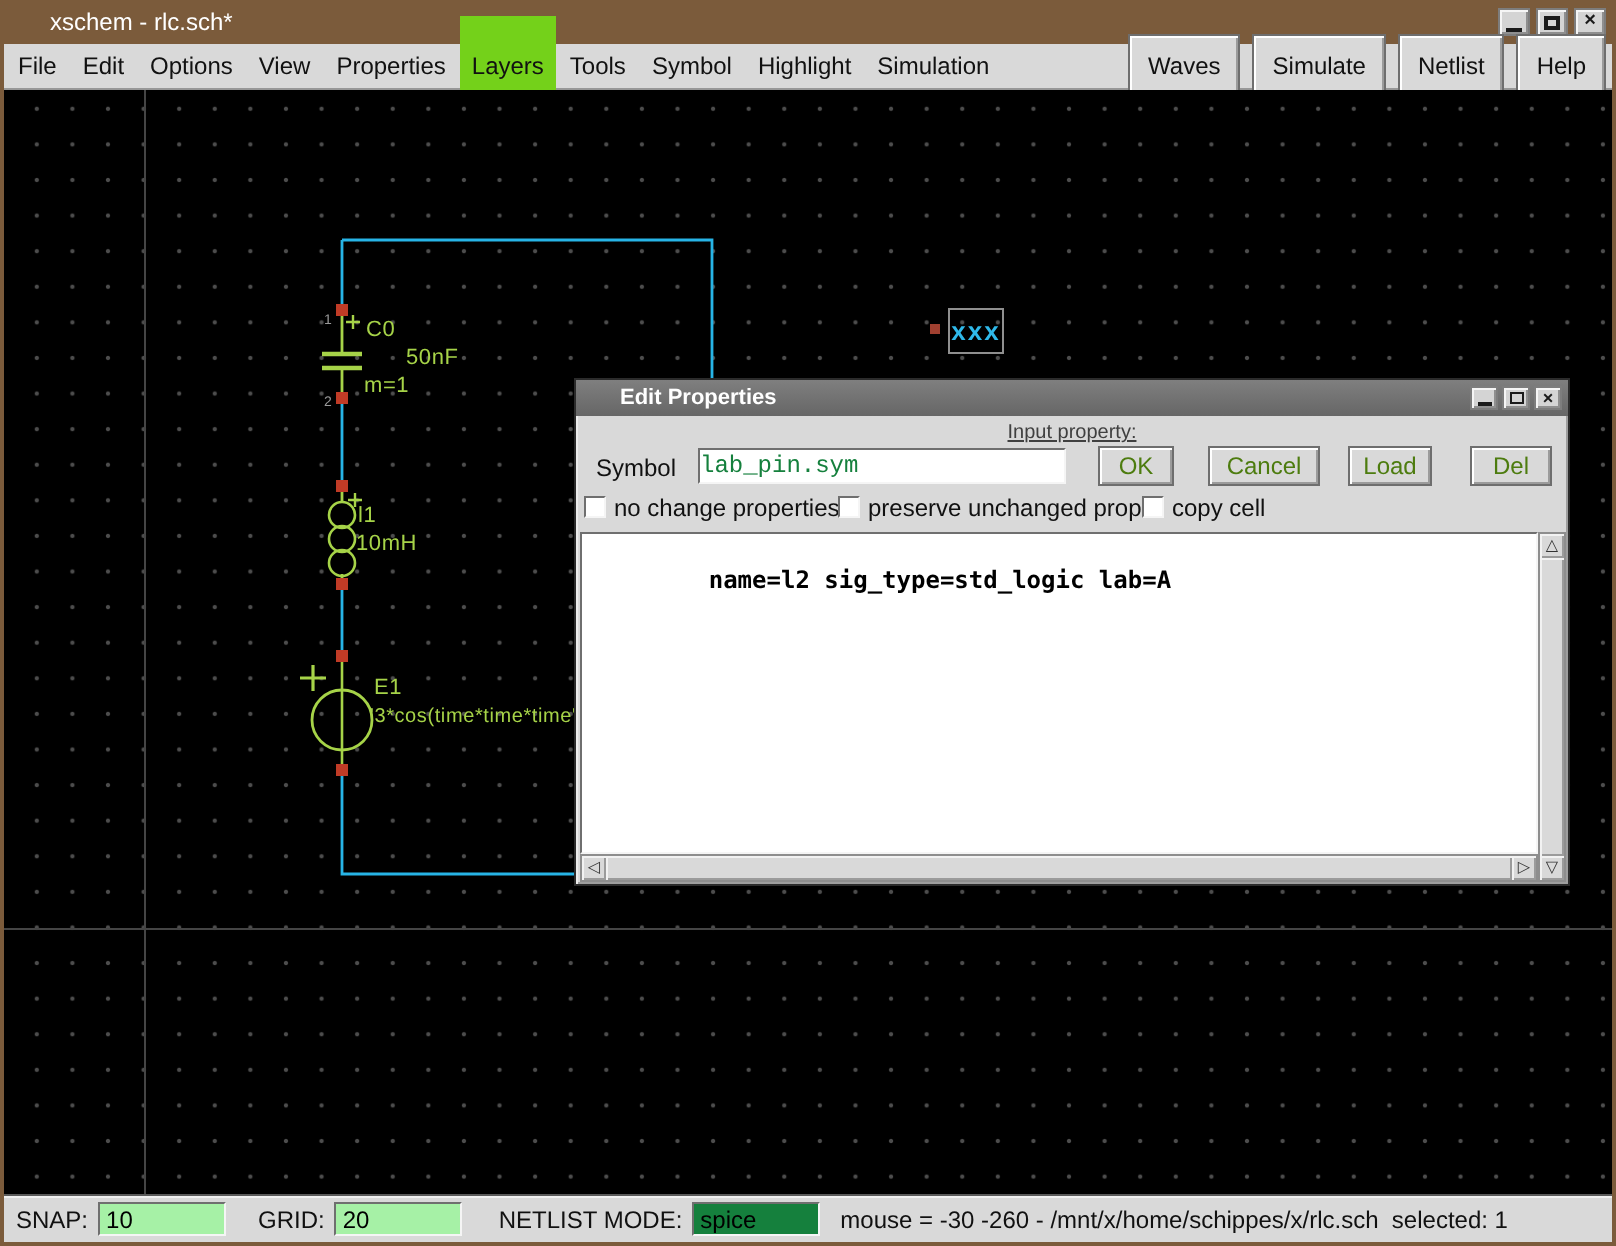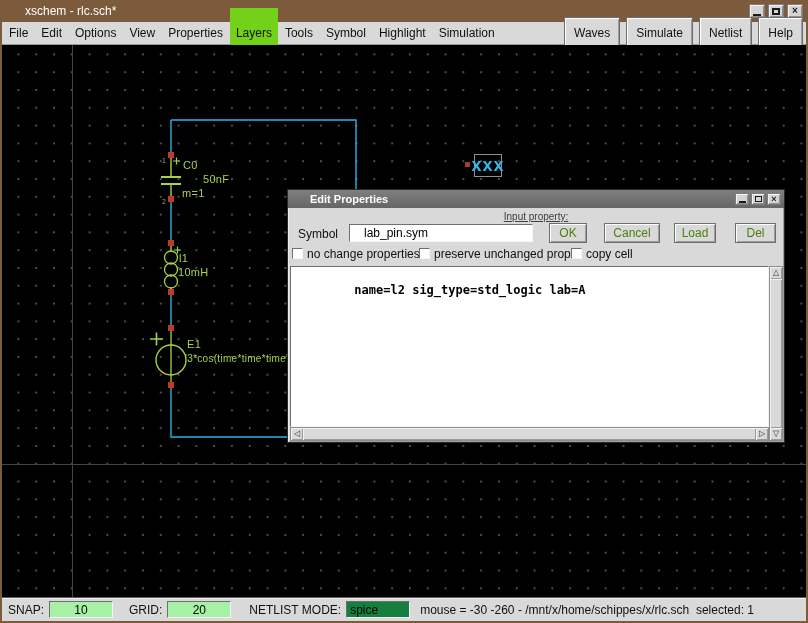--- a/index.html
+++ b/index.html
@@ -32,40 +32,40 @@
   .canvas { position:absolute; top:45px; left:2px; width:804px; height:552px; background-color:#000;
             background-image:radial-gradient(circle, #4d4d4d 0.8px, transparent 1.3px);
             background-size:17.8px 17.8px; background-position:7.5px 0.5px; overflow:hidden; }
   .axis-v { position:absolute; left:70px; top:0; width:1px; height:100%; background:#454545; }
   .axis-h { position:absolute; top:419px; left:0; width:100%; height:1px; background:#454545; }
   .canvas svg { position:absolute; left:0; top:0; }
   .sch-label { position:absolute; color:#a6d348; font-size:11px; letter-spacing:0.3px; white-space:pre; }
   .pin-num { position:absolute; color:#9a9a9a; font-size:7px; }
   .xxx-box { position:absolute; left:472px; top:109px; width:28px; height:23px; border:1px solid #8f8f8f;
              display:flex; align-items:center; justify-content:center;
-             color:#2fb9ea; font-size:18px; font-weight:bold; letter-spacing:1px; }
+             color:#2fb9ea; font-size:13px; font-weight:bold; letter-spacing:1px; }
 
   
   .dialog { position:absolute; left:287px; top:189px; width:498px; height:254px; background:#d9d9d9;
             border:1px solid #2b2b2b; box-shadow:inset 1px 1px 0 #ececec, inset -1px -1px 0 #9e9e9e; z-index:10; }
   .dlg-titlebar { position:relative; height:18px; background:linear-gradient(#7f7f7f,#666666);
                   display:flex; align-items:center; }
   .dlg-title { color:#ffffff; font-size:11px; font-weight:bold; margin-left:22px; }
   .dlg-btns { position:absolute; right:3px; top:3px; display:flex; gap:2px; }
   .dlg-btn { width:14px; height:12px; background:#d4d4d4; border:1px solid #7d7d7d;
              box-shadow:inset 1px 1px 0 #f5f5f5, inset -1px -1px 0 #8f8f8f;
              display:flex; align-items:center; justify-content:center; color:#1a1a1a;
              font-size:9px; font-weight:bold; line-height:1; }
   .dlg-btn .g-min { width:7px; height:2px; margin-top:6px; }
   .dlg-btn .g-max { width:7px; height:6px; border-width:1.5px; }
   .dlg-prompt { position:absolute; top:21px; left:0; width:100%; text-align:center; font-size:10px; color:#404040;text-decoration:underline; }
   .dlg-symlabel { position:absolute; left:10px; top:37px; font-size:12px; color:#111; }
   .tk-entry { position:absolute; background:#fff; border:1px solid;
               border-color:#6f6f6f #f5f5f5 #f5f5f5 #6f6f6f; font-size:12px;
-              font-family:Liberation Sans, sans-serif; padding:0 14px; color:#000000; outline:none; }
+              font-family:Liberation Mono, monospace; padding:0 0; color:#15803d; outline:none; }
   .sym-entry { left:61px; top:34px; width:184px; height:18px; }
   .tk-button { position:absolute; top:33px; height:20px; background:#d9d9d9; border:1px solid #6e6e6e;
                box-shadow:inset 1px 1px 0 #ffffff, inset -1px -1px 0 #9b9b9b;
                font-size:12px; font-family:"Liberation Sans",sans-serif; color:#4d7c0f; cursor:default; }
   .btn-ok { left:261px; width:38px; }
   .btn-cancel { left:316px; width:56px; }
   .btn-load { left:386px; width:42px; }
   .btn-del { left:447px; width:41px; }
   .checkrow { position:absolute; top:57px; left:0; width:100%; height:14px; font-size:12px; color:#111; }
   .cb { position:absolute; top:1px; width:11px; height:11px; background:#fff; border:1px solid;
@@ -87,21 +87,21 @@
   .sb-thumb { flex:1; background:#d9d9d9; box-shadow:inset 1px 1px 0 #f2f2f2, inset -1px -1px 0 #9b9b9b; }
 
   
   .statusbar { position:absolute; left:2px; top:597px; width:804px; height:24px; background:#d9d9d9;
                border-top:1px solid #5a5a5a; box-shadow:inset 0 1px 0 #f0f0f0;
                display:flex; align-items:center; font-size:12px; color:#111; }
   .sb-label { margin-left:6px; }
   .sb-entry { height:17px; border:1px solid; border-color:#6f6f6f #f5f5f5 #f5f5f5 #6f6f6f;
               font-size:12px; font-family:"Liberation Sans",sans-serif; padding:0 3px;
               margin-left:5px; outline:none; }
-  .sb-green { background:#a6f1a6; width:64px;text-align:center; }
+  .sb-green { background:#a6f1a6; width:64px; }
   .sb-grey { background:#15803d; width:64px; }
   .sb-info { margin-left:10px; white-space:pre; }
   .ml14 { margin-left:16px; } .ml16 { margin-left:18px; }
 </style>
 </head>
 <body>
 
 <div class="window">
 
   <div class="titlebar">

